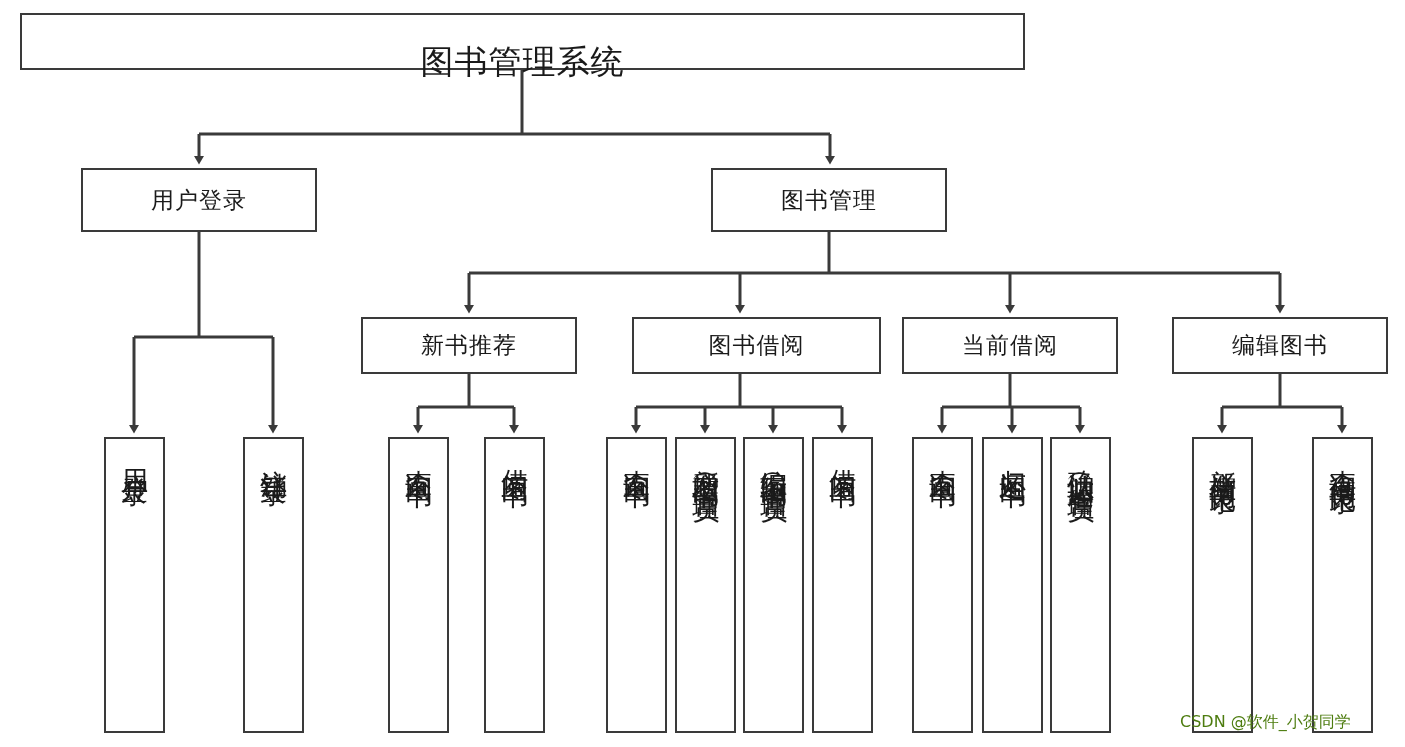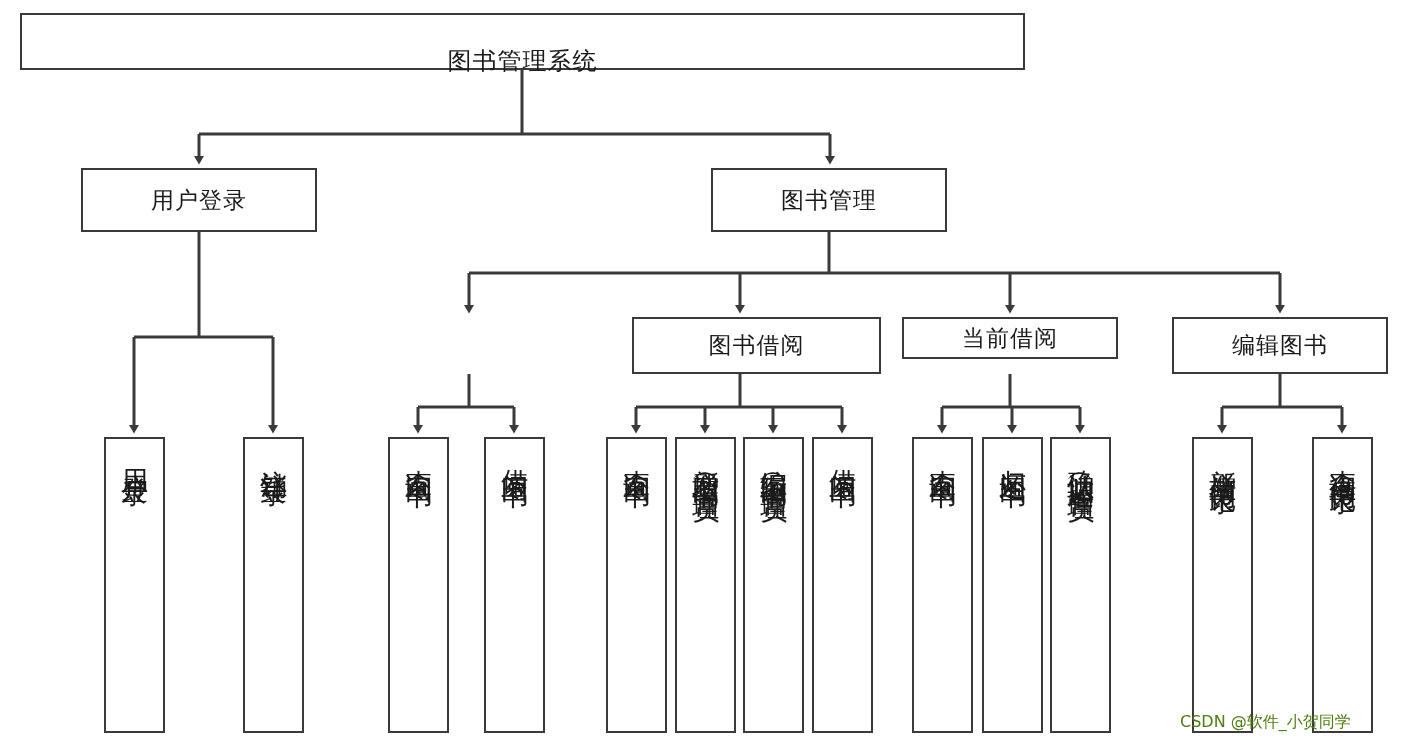--- a/index.html
+++ b/index.html
@@ -38,21 +38,21 @@
   .node-label {
     display: block;
     text-align: center;
     line-height: 1.15;
   }
   .node.horizontal .node-label {
     font-size: 23px;
     letter-spacing: 1px;
   }
   .node.root .node-label {
-    font-size: 24px;
+    font-size: 33px;
     letter-spacing: 1px;
     margin-top: 41px;
   }
   .node.leaf {
     align-items: flex-start;
     justify-content: center;
     padding-top: 9px;
   }
   .node.leaf .node-label {
     writing-mode: vertical-rl;
@@ -132,24 +132,27 @@
     <span class="node-label">图书管理系统</span>
   </div>
 
   <div class="node horizontal" style="left: 81px; top: 168px; width: 236px; height: 64px;">
     <span class="node-label">用户登录</span>
   </div>
   <div class="node horizontal" style="left: 711px; top: 168px; width: 236px; height: 64px; justify-content: center;">
     <span class="node-label">图书管理</span>
   </div>
 
+  <div class="node horizontal" style="left: 361px; top: 317px; width: 216px; height: 57px;">
+    <span class="node-label">新书推荐</span>
+  </div>
   <div class="node horizontal" style="left: 632px; top: 317px; width: 249px; height: 57px;">
     <span class="node-label">图书借阅</span>
   </div>
-  <div class="node horizontal" style="left: 902px; top: 317px; width: 216px; height: 42px;">
+  <div class="node horizontal" style="left: 902px; top: 317px; width: 216px; height: 57px;">
     <span class="node-label">当前借阅</span>
   </div>
   <div class="node horizontal" style="left: 1172px; top: 317px; width: 216px; height: 57px;">
     <span class="node-label">编辑图书</span>
   </div>
 
   <div class="node leaf" style="left: 104px; top: 437px; width: 61px; height: 296px;">
     <span class="node-label">用户登录</span>
   </div>
   <div class="node leaf" style="left: 243px; top: 437px; width: 61px; height: 296px;">

